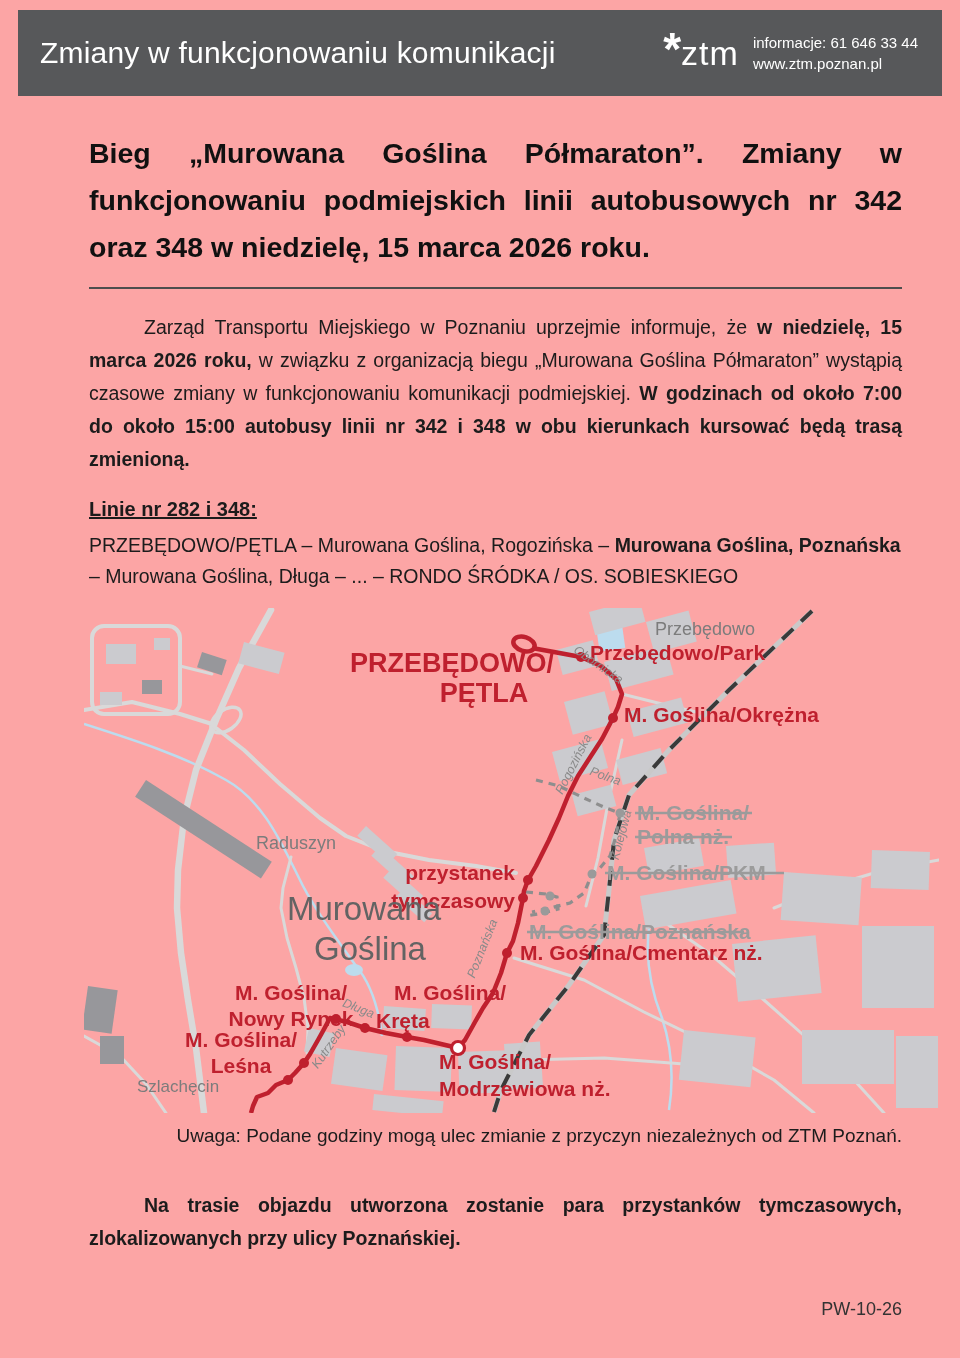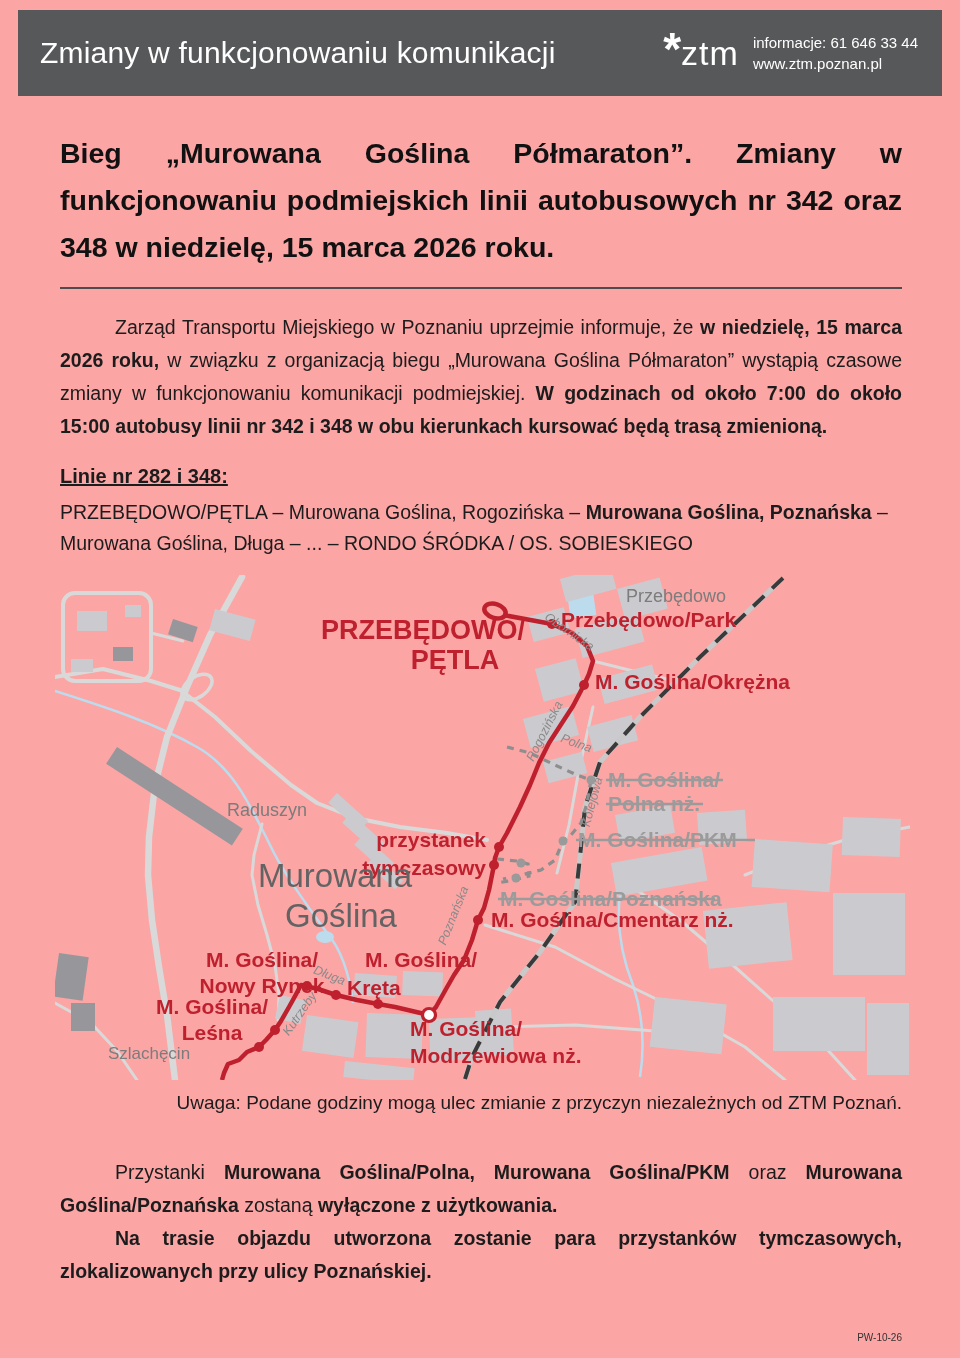--- a/index.html
+++ b/index.html
@@ -13,36 +13,36 @@
     background:#57585a;display:flex;align-items:center;justify-content:space-between;
     box-sizing:border-box;padding:0 24px 0 22px;
   }
   .topbar-title{color:#ffffff;font-size:30px;letter-spacing:.2px;font-weight:400;}
   .topbar-right{display:flex;align-items:center;gap:14px;}
   .logo{color:#ffffff;display:flex;align-items:flex-start;line-height:1;}
   .logo-ast{font-size:46px;font-weight:700;transform:translateY(-4px);}
   .logo-txt{font-size:34px;font-weight:400;letter-spacing:1px;transform:translateY(6px);}
   .contact{color:#ffffff;font-size:15px;line-height:21px;}
   
-  main{position:absolute;left:0;top:96px;width:960px;box-sizing:border-box;padding:0 58px 0 60px;}
+  main{position:absolute;left:0;top:96px;width:960px;box-sizing:border-box;padding:0 58px 0 89px;}
   h1{
     margin:34px 0 0 0;font-size:28.5px;font-weight:700;line-height:47px;
     text-align:justify;color:#111;letter-spacing:0;
   }
   .rule{border:none;border-top:2px solid #4d4d4d;margin:16px 0 0 0;}
   p{margin:0;}
   .intro{margin-top:22px;font-size:19.5px;line-height:33px;text-align:justify;text-indent:55px;}
   .sec-head{margin-top:22px;font-size:20px;font-weight:700;text-decoration:underline;}
   .route{margin-top:9px;font-size:19.5px;line-height:31px;text-align:left;}
   .b{font-weight:700;}
   figure.map{margin:16px 0 0 -5px;padding:0;width:855px;height:505px;}
   .caption{margin-top:12px;font-size:19px;text-align:right;color:#1c1c1c;}
   .closing{margin-top:42px;}
   .closing p{font-size:19.5px;line-height:33px;text-align:justify;text-indent:55px;}
-  .doc-code{margin-top:44px;text-align:right;font-size:10px;color:#333;}
+  .doc-code{margin-top:44px;text-align:right;font-size:18px;color:#333;}
   
   svg text{font-family:"Liberation Sans",sans-serif;}
   .road{stroke:#d9d9d9;stroke-width:4;fill:none;stroke-linecap:round;stroke-linejoin:round;}
   .road-wide{stroke-width:6.5;}
   .road-thin{stroke-width:3;}
   .bld{fill:#cbcbcf;}
   .bld-dark{fill:#97979b;}
   .water{stroke:#bcdcee;stroke-width:2.5;fill:none;}
   .water-fill{fill:#bcdcee;}
   .rail-base{stroke:#c9c9c9;stroke-width:5;fill:none;}
@@ -232,20 +232,19 @@
           <text class="lbl-street" text-anchor="middle" x="402" y="342" transform="rotate(-68 402 342)">Poznańska</text>
           <text class="lbl-street" text-anchor="middle" x="273" y="404" transform="rotate(22 273 404)">Długa</text>
           <text class="lbl-street" text-anchor="middle" x="248" y="441" transform="rotate(-55 248 441)">Kutrzeby</text>
         </g>
       </svg>
     </figure>
 
     <p class="caption">Uwaga: Podane godziny mogą ulec zmianie z przyczyn niezależnych od ZTM Poznań.</p>
 
     <div class="closing">
-      <p><span>Przystanki </span><span class="b">Murowana Goślina/Polna, Murowana Goślina/PKM</span><span> oraz </span><span class="b">Murowana Goślina/Poznańska</span><span> zostaną </span><span class="b">wyłączone z użytkowania.</span></p>
       <p class="b">Na trasie objazdu utworzona zostanie para przystanków tymczasowych, zlokalizowanych przy ulicy Poznańskiej.</p>
     </div>
 
     <div class="doc-code">PW-10-26</div>
 
   </main>
 </div>
 
 </body></html>

